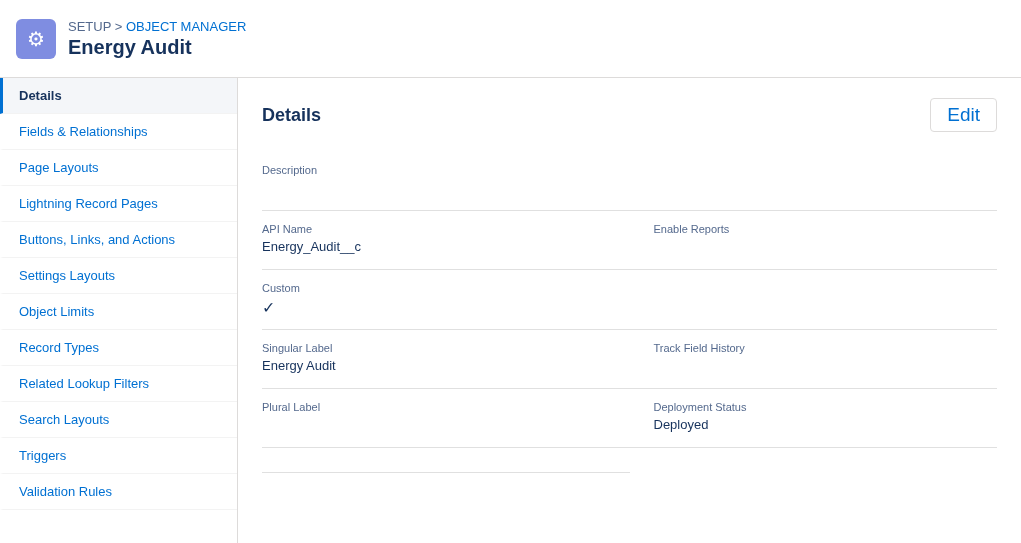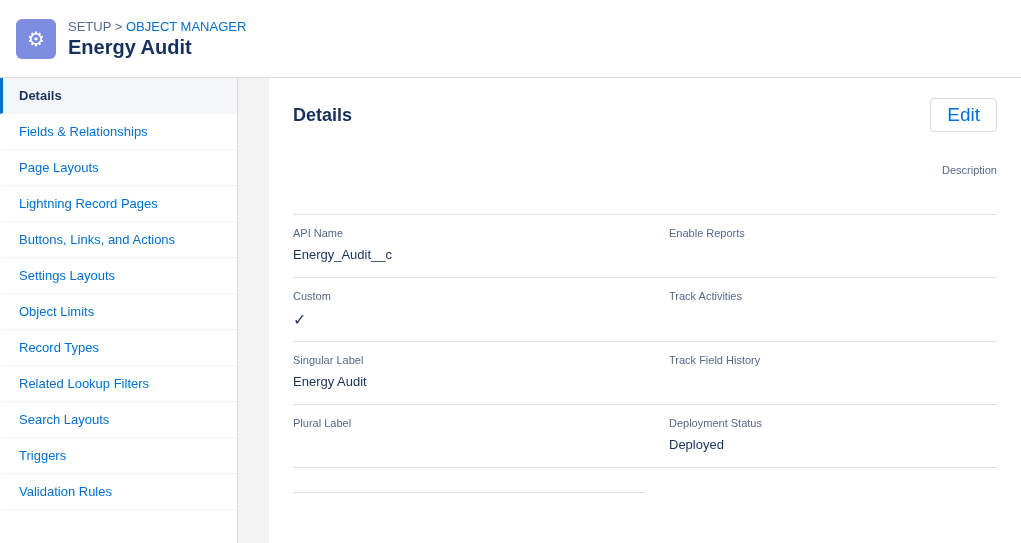--- a/index.html
+++ b/index.html
@@ -27,21 +27,20 @@
     .header-text { display: flex; flex-direction: column; }
     .header-breadcrumb { font-size: 13px; color: #54698d; }
     .header-breadcrumb a { color: #0070d2; text-decoration: none; }
     .header-title { font-size: 20px; font-weight: 700; color: #16325c; margin-top: 2px; }
 
     
     .main-layout {
       display: flex;
       height: calc(543px - 78px);
       overflow: hidden;
-      gap: 31px;
     }
 
     
     .sidebar {
       width: 238px;
       min-width: 238px;
       background: #fff;
       border-right: 1px solid #dddbda;
       overflow-y: auto;
     }
@@ -108,31 +107,29 @@
     .field-label {
       font-size: 11px;
       color: #54698d;
       margin-bottom: 4px;
       font-weight: 400;
     }
     .field-value {
       font-size: 13px;
       color: #16325c;
       min-height: 18px;
-      margin-top: 8px;
     }
     .check-mark {
       font-size: 16px;
       color: #16325c;
     }
     .description-row {
       grid-column: 1 / -1;
       padding: 12px 0;
       border-bottom: 1px solid #e0e0e0;
-      text-align: right;
     }
   </style>
 </head>
 <body>
 
 <div class="header">
   <div class="header-icon">
     <span>⚙</span>
   </div>
   <div class="header-text">
@@ -184,21 +181,20 @@
         <div class="field-label">Enable Reports</div>
         <div class="field-value"></div>
       </div>
 
       <div class="field-group">
         <div class="field-label">Custom</div>
         <div class="field-value check-mark">✓</div>
       </div>
 
       <div class="field-group right">
-        <div class="field-label">Track Activities</div>
         <div class="field-value"></div>
       </div>
 
       <div class="field-group">
         <div class="field-label">Singular Label</div>
         <div class="field-value">Energy Audit</div>
       </div>
 
       <div class="field-group right">
         <div class="field-label">Track Field History</div>

